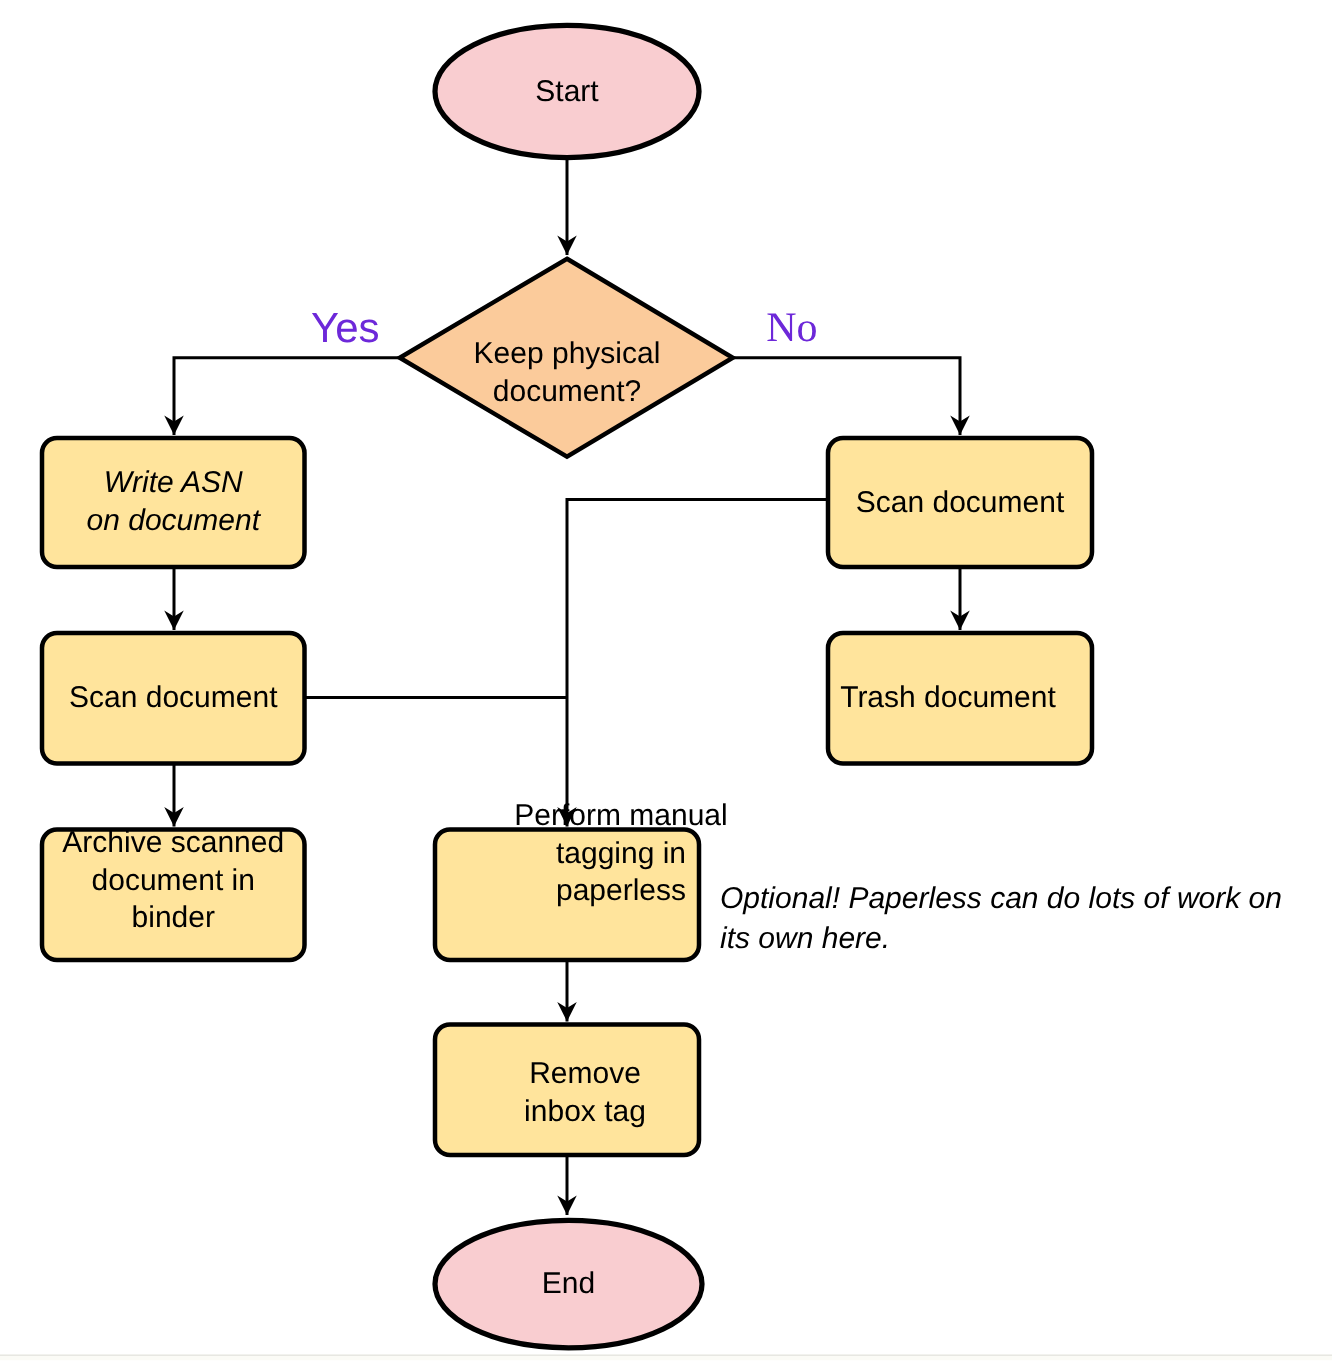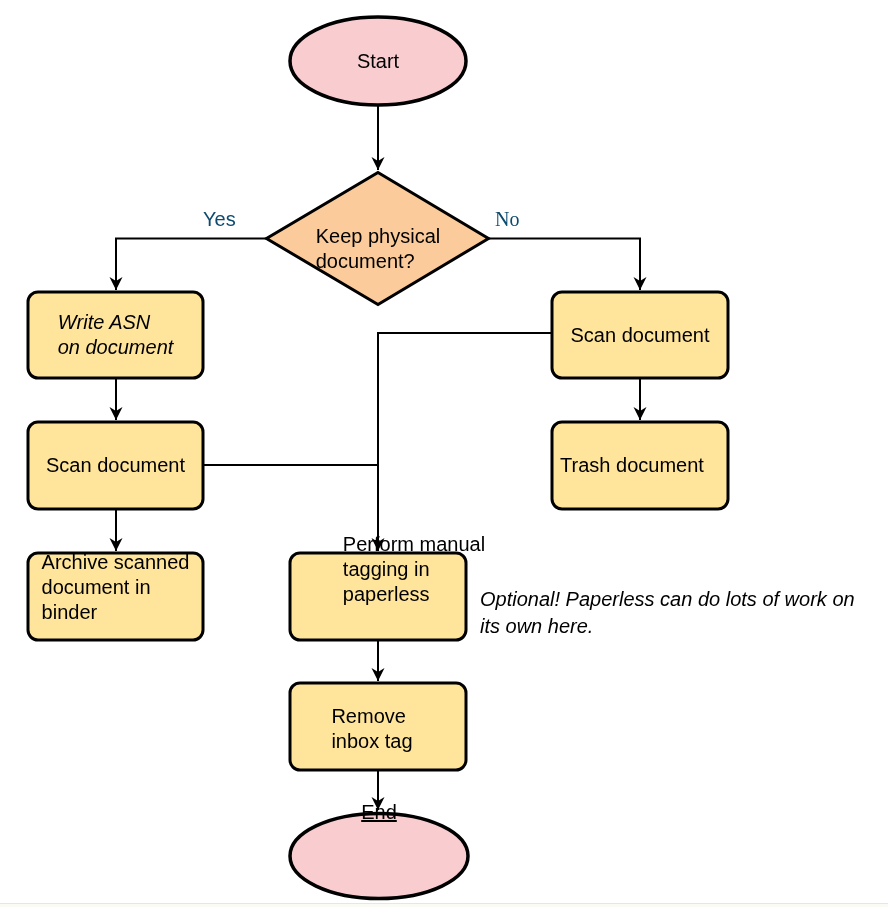--- a/index.html
+++ b/index.html
@@ -30,32 +30,33 @@
   .edge {
     fill: none;
     stroke: #000000;
     stroke-width: 2;
   }
   .node-label {
     position: absolute;
     display: flex;
     align-items: center;
     justify-content: center;
+    text-align: center;
     white-space: pre-line;
     font-size: 20px;
     line-height: 25px;
     color: #000000;
     pointer-events: none;
   }
   .edge-label {
     position: absolute;
-    text-align: left;
-    font-size: 20px;
+    text-align: right;
+    font-size: 28px;
     line-height: 24px;
-    color: #0c4a6e;
+    color: #6d28d9;
   }
   .note {
     position: absolute;
     left: 480px;
     top: 586px;
     width: 420px;
     font-size: 20px;
     line-height: 27px;
     font-style: italic;
     color: #000000;
@@ -115,23 +116,23 @@
 on document</div>
   <div class="node-label" style="left:28px; top:422px; width:175px; height:87px;">Scan document</div>
   <div class="node-label" style="left:28px; top:553px; width:175px; height:68px;">Archive scanned
 document in
 binder</div>
   <div class="node-label" style="left:552px; top:292px; width:176px; height:86px;">Scan document</div>
   <div class="node-label" style="left:552px; top:422px; width:160px; height:87px;">Trash document</div>
   <div class="node-label" style="left:290px; top:526px; width:176px; height:87px;padding-left:36px;">Perform manual
 tagging in
 paperless</div>
-  <div class="node-label" style="left:284px; top:683px; width:176px; height:92px;">Remove
+  <div class="node-label" style="left:302px; top:683px; width:176px; height:92px;">Remove
 inbox tag</div>
-  <div class="node-label" style="left:290px; top:769px; width:178px; height:86px;text-decoration:underline;">End</div>
+  <div class="node-label" style="left:290px; top:813px; width:178px; height:86px;">End</div>
 
   <div class="edge-label" style="left:203px; top:207px; width:50px;">Yes</div>
   <div class="edge-label" style="left:495px; top:207px; width:50px;font-family:Liberation Serif, serif;">No</div>
 
   <div class="note">Optional! Paperless can do lots of work on
 its own here.</div>
 
   <div class="bottom-strip"></div>
 
 </div>

